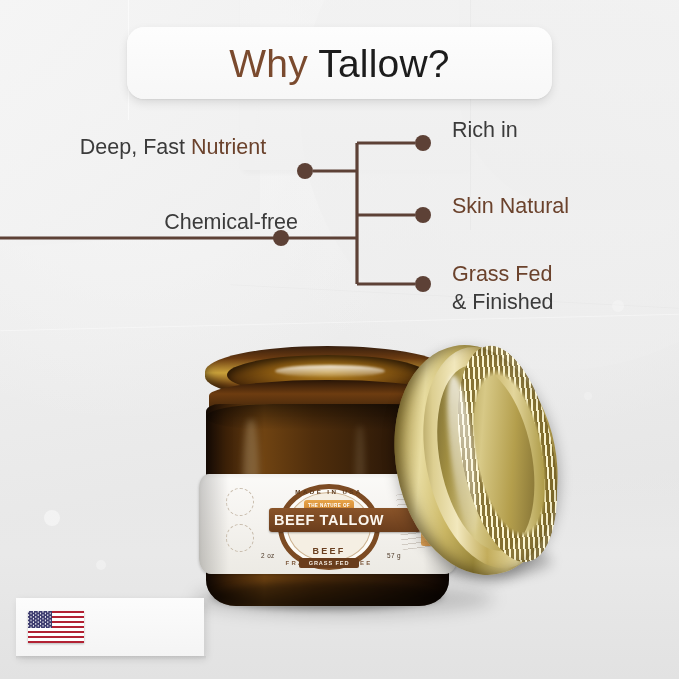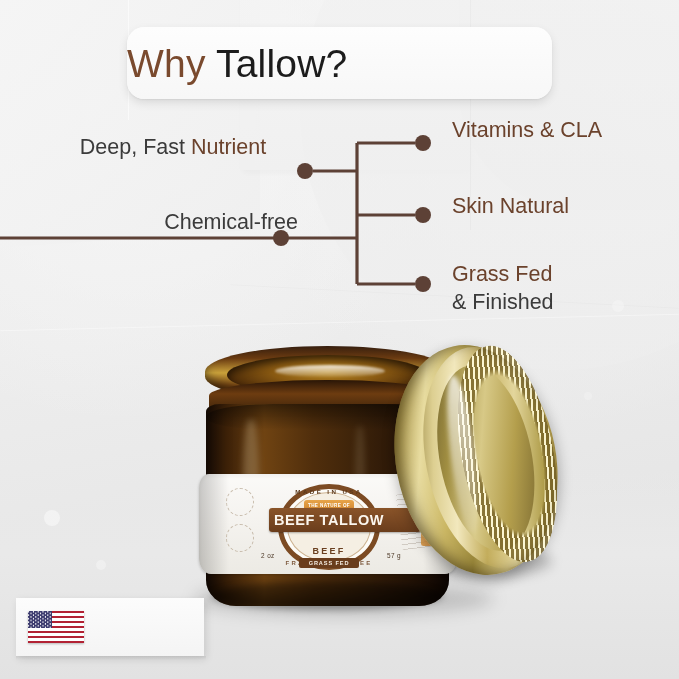--- a/index.html
+++ b/index.html
@@ -42,21 +42,21 @@
   .bk1{left:44px;top:510px;width:16px;height:16px;}
   .bk2{left:96px;top:560px;width:10px;height:10px;opacity:.7;}
   .bk3{left:612px;top:300px;width:12px;height:12px;opacity:.6;}
   .bk4{left:584px;top:392px;width:8px;height:8px;opacity:.5;}
 
   
   #title-pill{position:absolute;left:127px;top:27px;width:425px;height:72px;
     background:linear-gradient(180deg,#fdfdfd 0%,#f7f7f7 100%);
     border-radius:17px;
     box-shadow:0 4px 10px rgba(0,0,0,.10), 0 1px 2px rgba(0,0,0,.06);
-    display:flex;align-items:center;justify-content:flex-start;}
+    display:flex;align-items:center;justify-content:center;}
   #title-pill .ttl{font-size:39px;letter-spacing:.2px;line-height:1;
     font-weight:400;white-space:nowrap;}
   .ttl .w1{color:#7a4a2e;}
   .ttl .w2{color:#1c1c1c;}
 
   
   .feat{position:absolute;font-size:21.5px;line-height:1.30;}
   .feat .gray{color:#3b3b3b;}
   .feat .brown{color:#6b422c;}
   .feat-left{text-align:right;}
@@ -233,21 +233,21 @@
 
   <div class="feat feat-left" id="feat-l1">
     <div><span class="gray">Deep, Fast </span><span class="brown">Nutrient</span></div>
   </div>
 
   <div class="feat feat-left" id="feat-l2">
     <div class="gray">Chemical-free</div>
   </div>
 
   <div class="feat feat-right" id="feat-r1">
-    <div class="brown">Vitamins &amp; CLA</div>
+    <div class="gray">Rich in</div>
   </div>
 
   <div class="feat feat-right" id="feat-r2">
     <div class="brown">Skin Natural</div>
   </div>
 
   <div class="feat feat-right" id="feat-r3">
     <div class="brown">Grass Fed</div>
     <div class="gray">&amp; Finished</div>
   </div>

